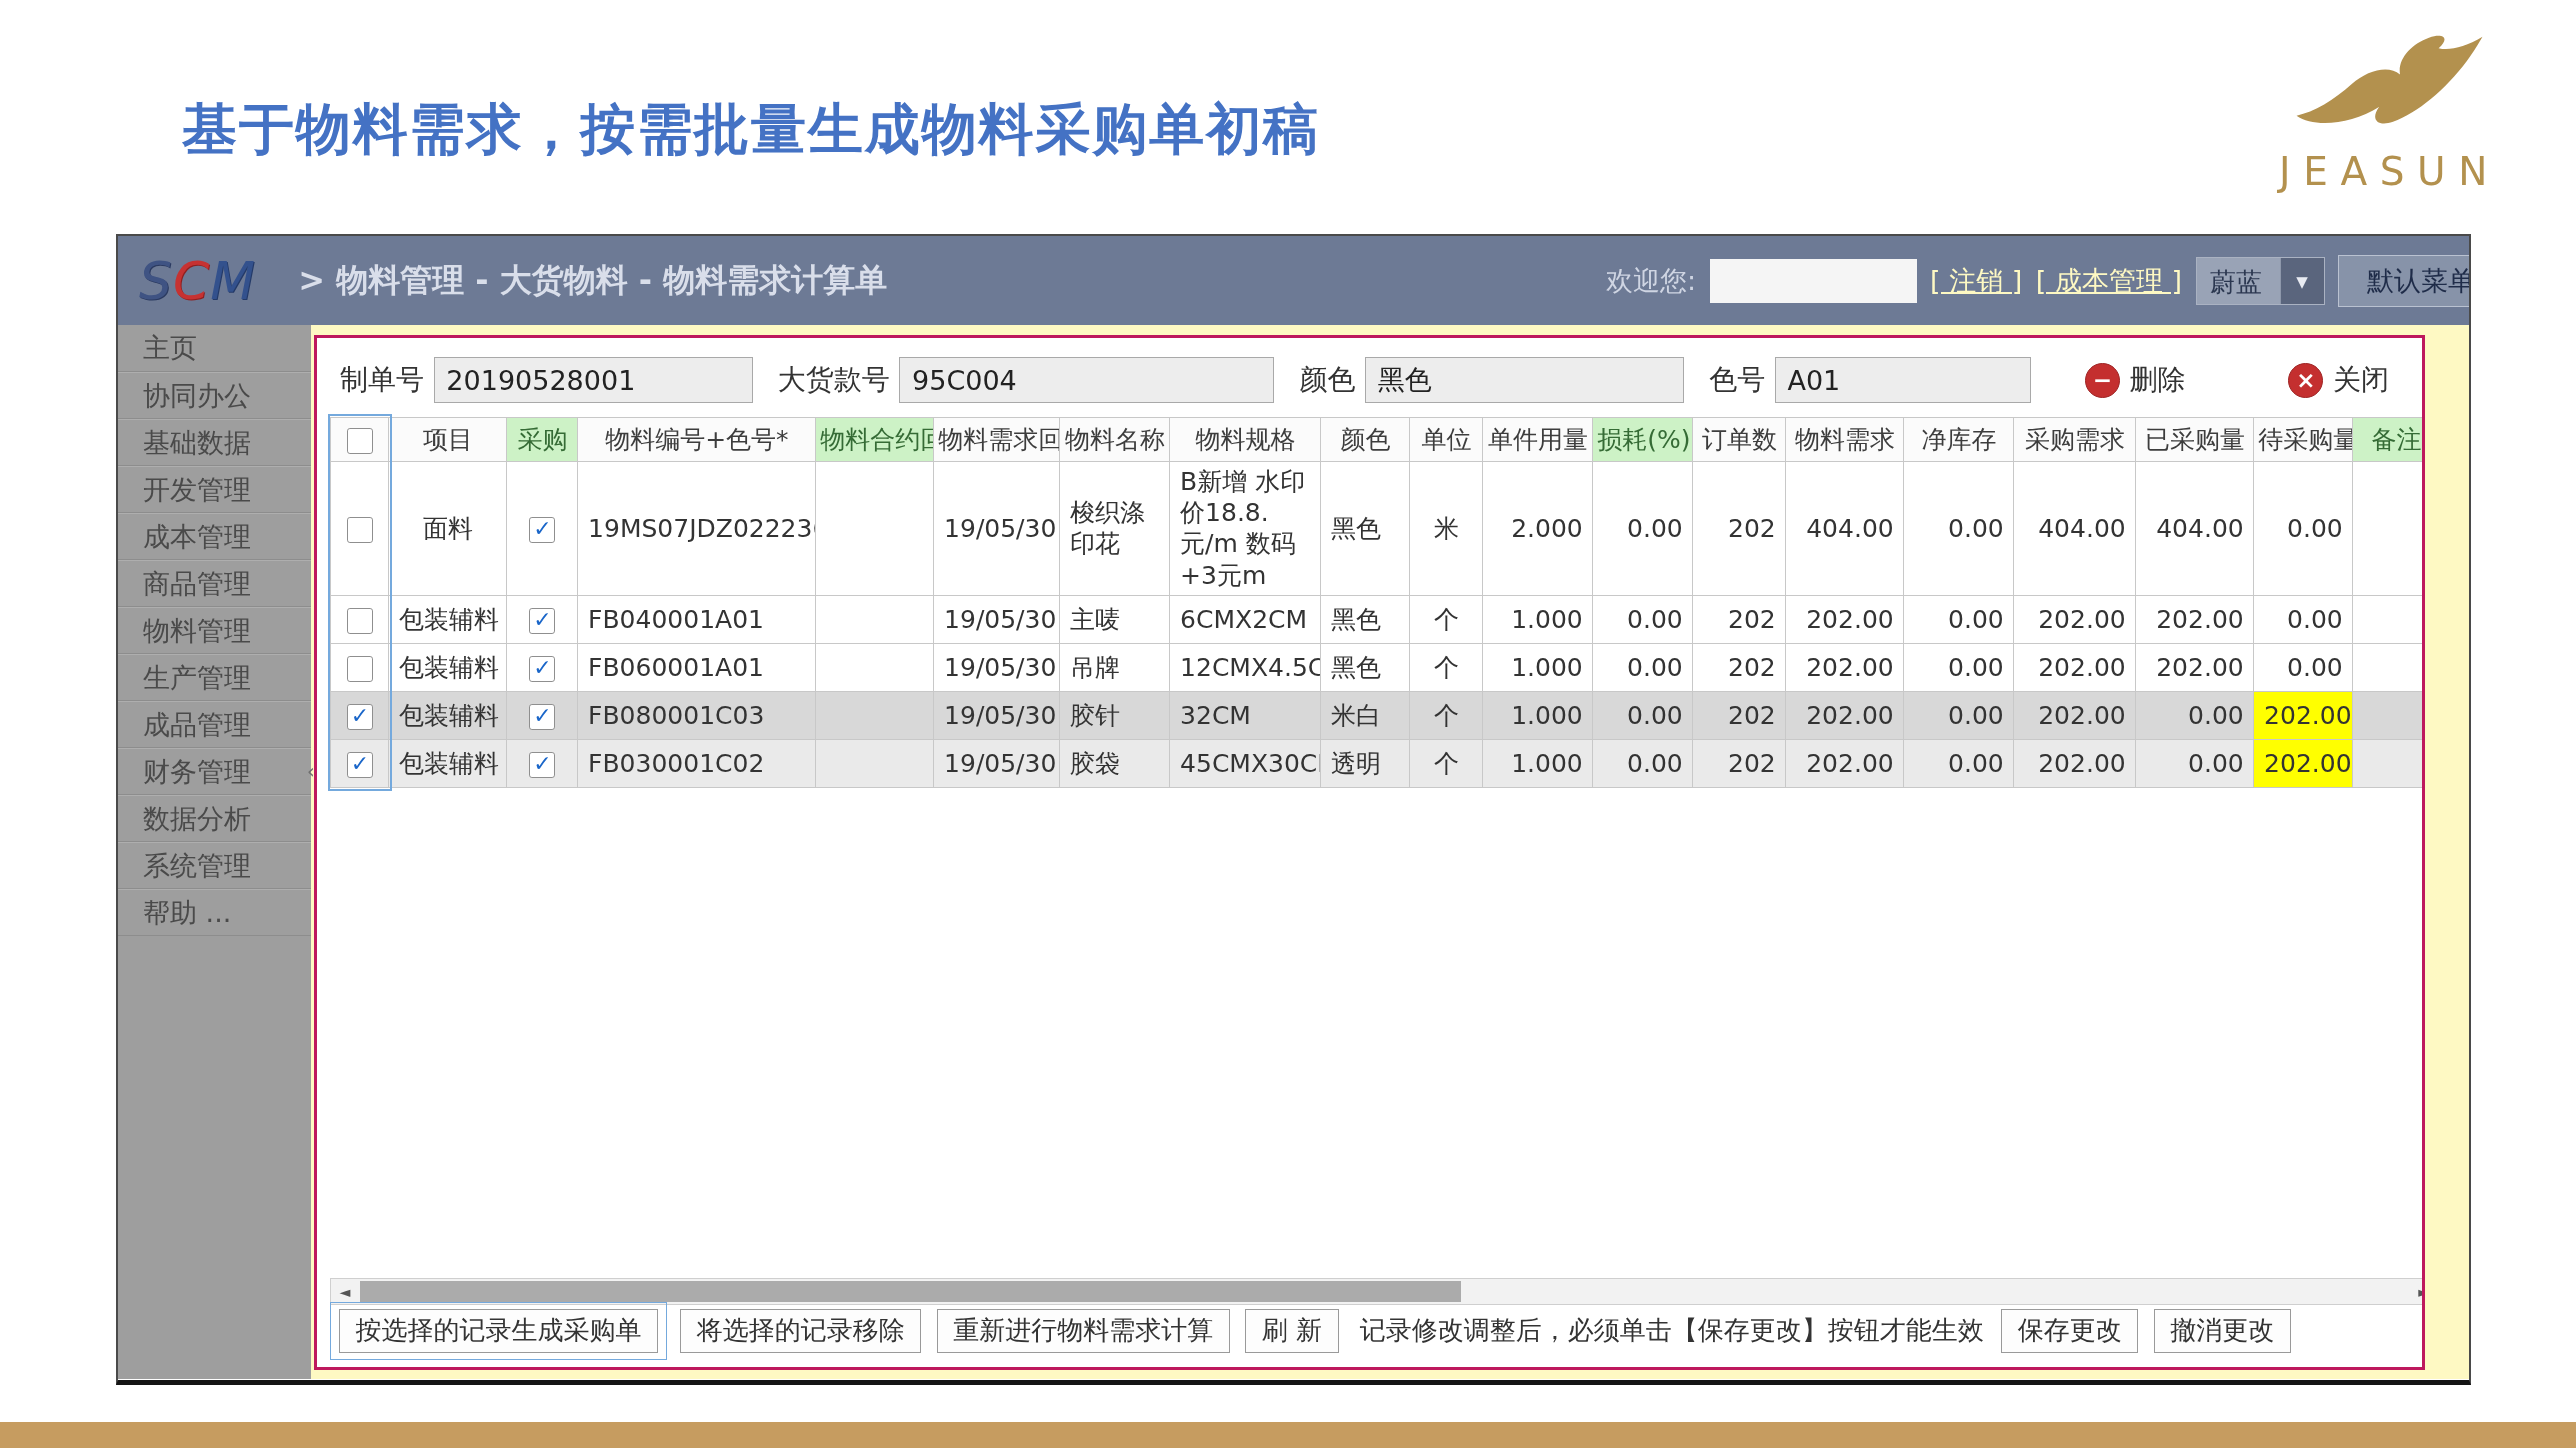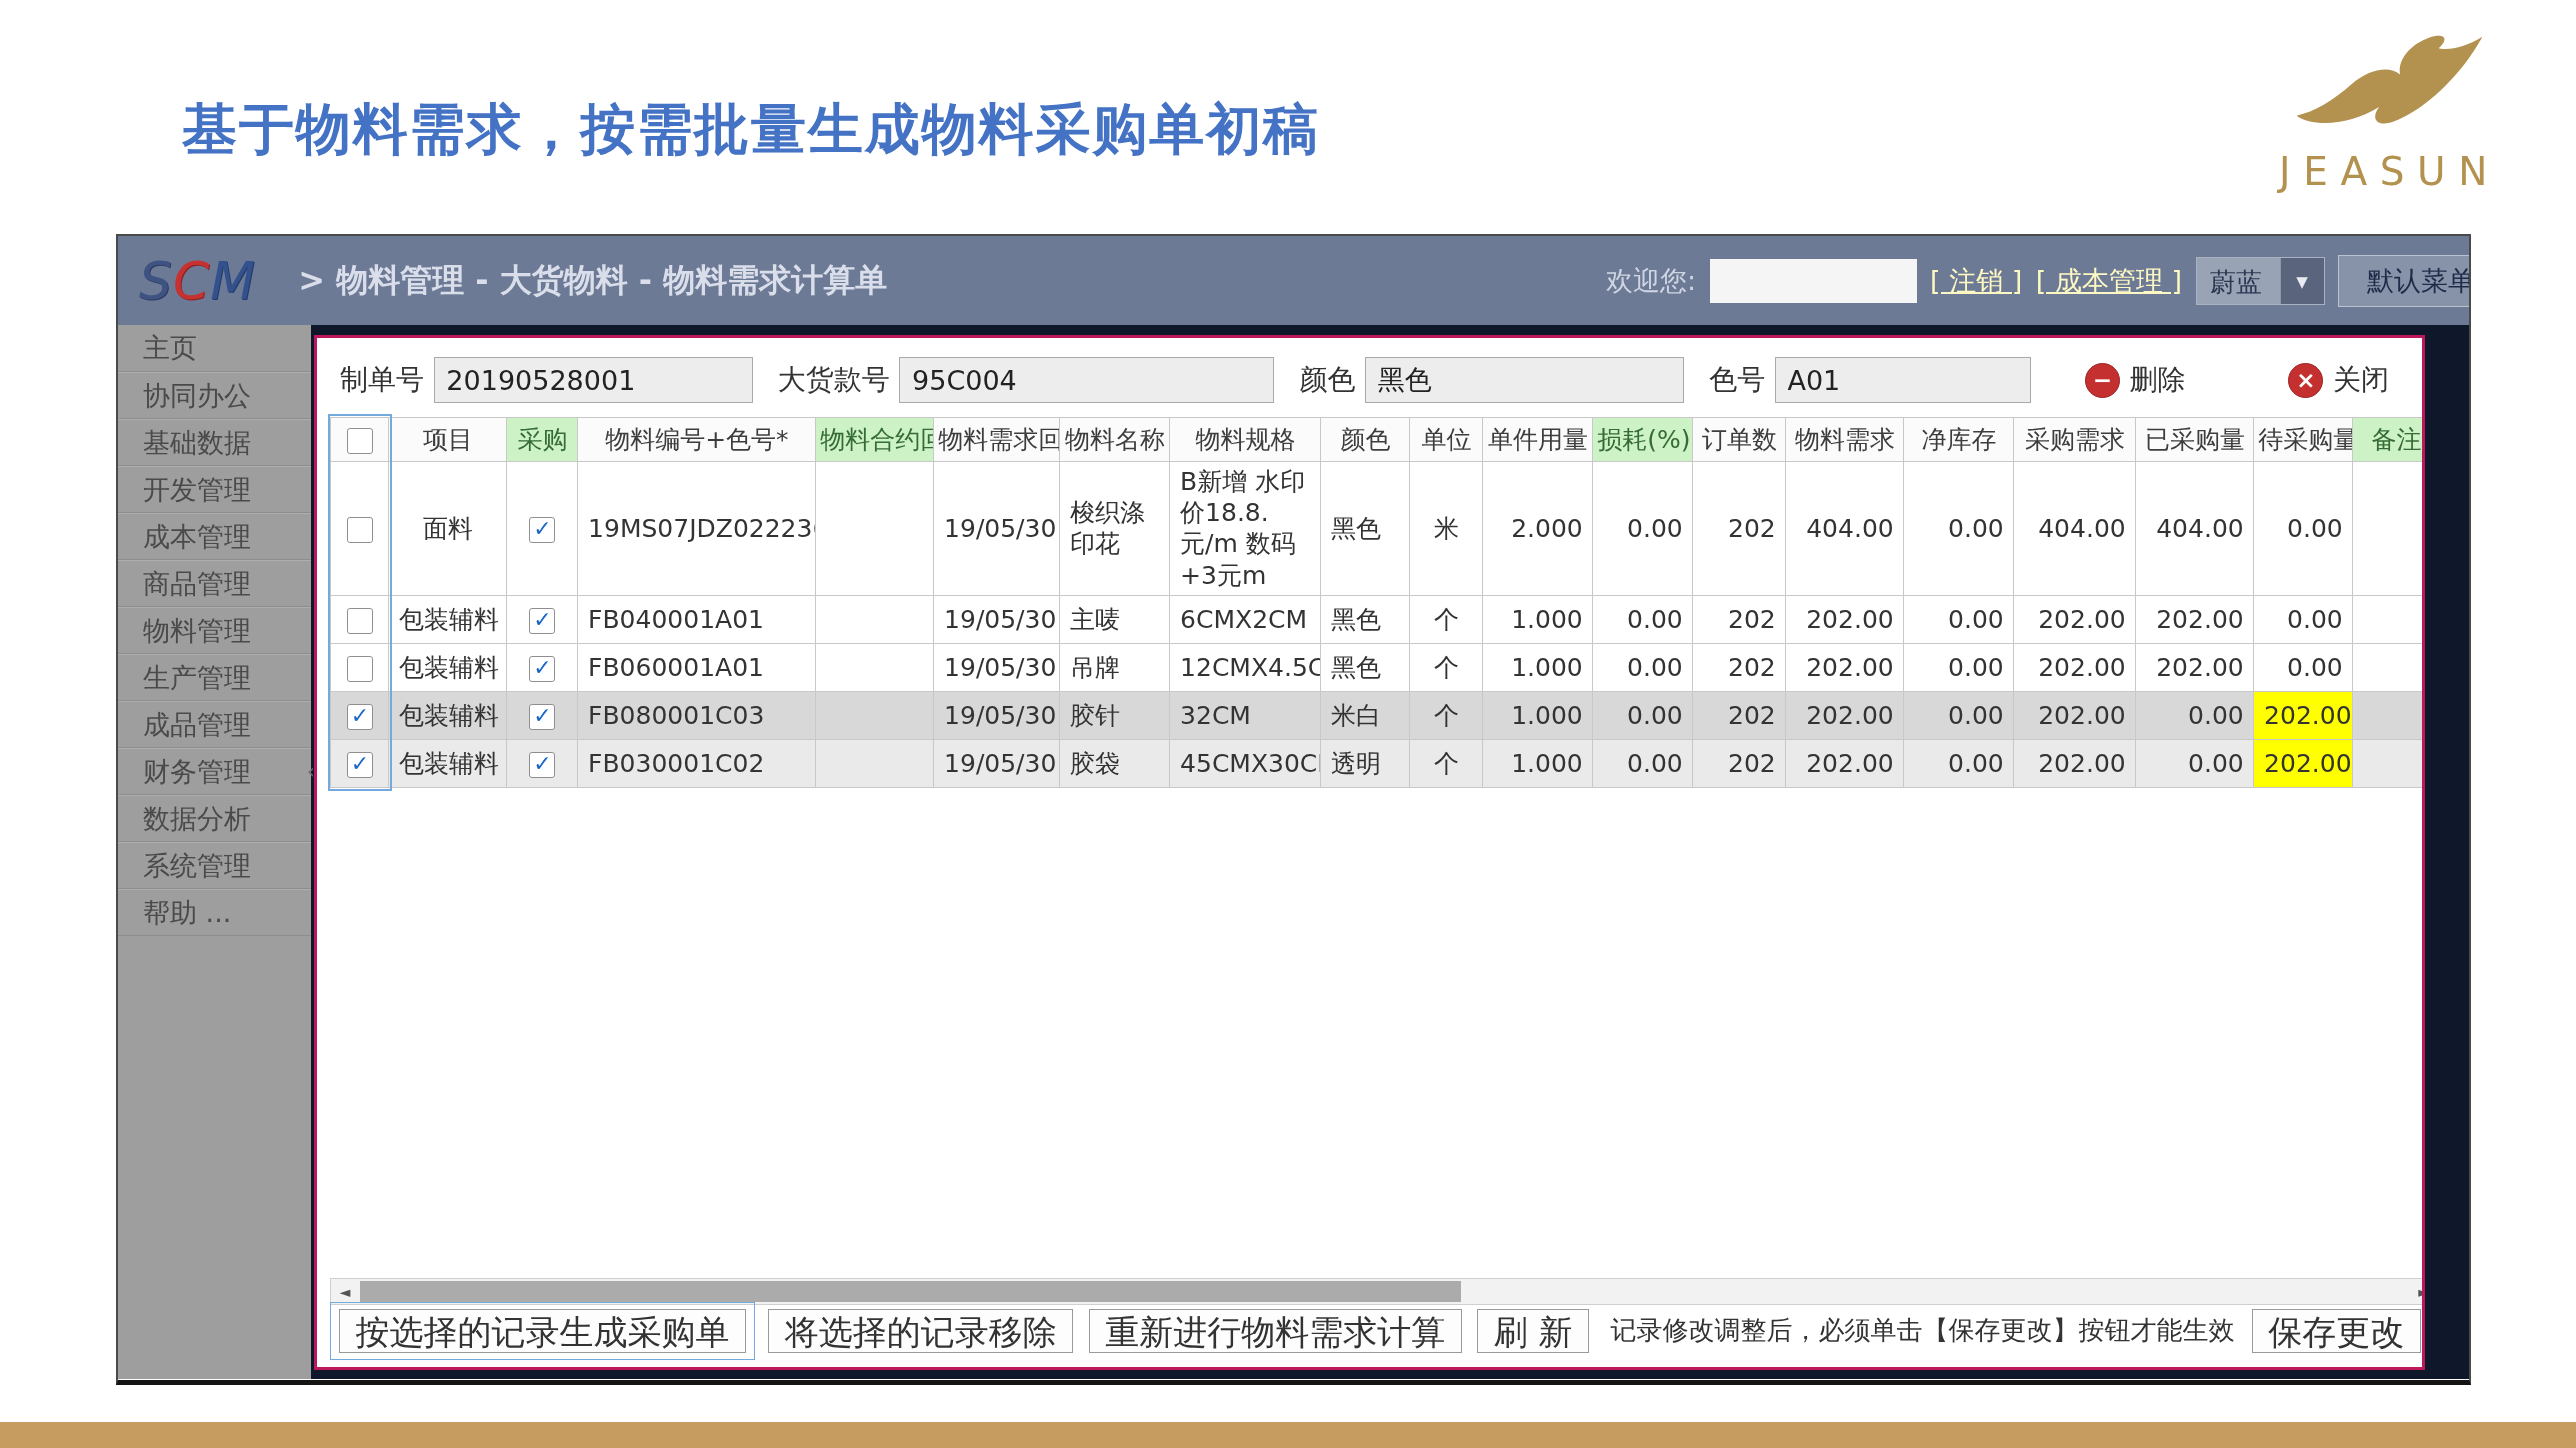--- a/index.html
+++ b/index.html
@@ -43,21 +43,21 @@
   .hlink { color:#fef9c3; text-decoration:underline; cursor:pointer; }
   .theme-select { display:flex; align-items:stretch; height:48px; border:1px solid #aab2c2; background:#99a3b6; }
   .ts-value { padding:7.7px 13.5px 0 13.5px; min-width:83px; color:#2b3750; font-size:26px; background:#99a3b6; }
   .ts-arrow { width:44px; background:#5a657d; color:#e8ebf2; display:flex; align-items:center; justify-content:center; font-size:23px; border-left:1px solid #8e98ab; }
   .menu-btn {
     height:52px; width:166px; background:#8793a9; border:1px solid #bac2d1;
     color:#1f2c49; font-size:27px; font-family:inherit;
   }
 
   
-  .app-body { display:flex; height:1054px; background:#0f172a; position:relative; }
+  .app-body { display:flex; height:1054px; background:#fef9c3; position:relative; }
   .sidebar { width:193px; background:#9e9e9e; flex:none; }
   .side-item {
     height:47px; line-height:46px; padding-left:25px; font-size:27px; color:#4a4a4a;
     border-bottom:1px solid #8d8d8d; border-top:1px solid #aeaeae; white-space:nowrap;
   }
   .side-item:first-child { border-top:none; }
   .side-handle { position:absolute; left:189px; top:435px; font-size:19.3px; color:#6f6f6f; z-index:3; }
 
   .panel {
     flex:1; margin:9.7px 44px 8.7px 2.9px; border:3px solid #be185d;
@@ -112,21 +112,21 @@
   .hscroll {
     position:absolute; left:13.5px; bottom:62px; width:2108px; height:27px;
     background:#f2f2f2; border:1px solid #cfcfcf; display:flex; align-items:center;
   }
   .arr { width:27px; text-align:center; font-size:14.5px; color:#555; flex:none; }
   .arr.r { margin-left:auto; }
   .thumb { height:21px; width:1101px; background:#ababab; margin-left:1.9px; flex:none; }
   .footer { position:absolute; left:13.5px; bottom:7.7px; display:flex; align-items:center; font-size:26px; color:#333; white-space:nowrap; }
   .f-btn {
     height:44px; background:#fdfdfd; border:1px solid #9a9a9a; padding:0 15.5px;
-    font-size:34px; color:#333; margin-right:15.5px; font-family:inherit;
+    font-size:26px; color:#333; margin-right:15.5px; font-family:inherit;
   }
   .anno-box { border:1.9px solid #74a9dd; padding:5.8px 7.7px 5.8px 7.7px; margin-right:13.5px; display:inline-block; }
   .anno-box .f-btn { margin-right:0; }
   .f-note { margin:0 17.4px 0 5.8px; }
 </style>
 </head>
 <body>
 
 <div class="slide-title">基于物料需求，按需批量生成物料采购单初稿</div>
 

